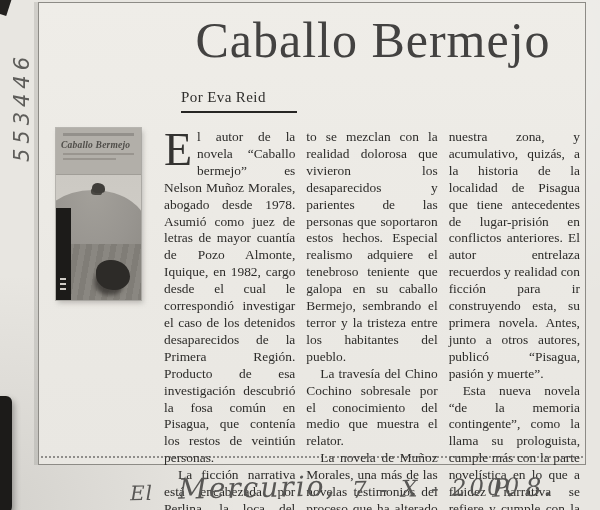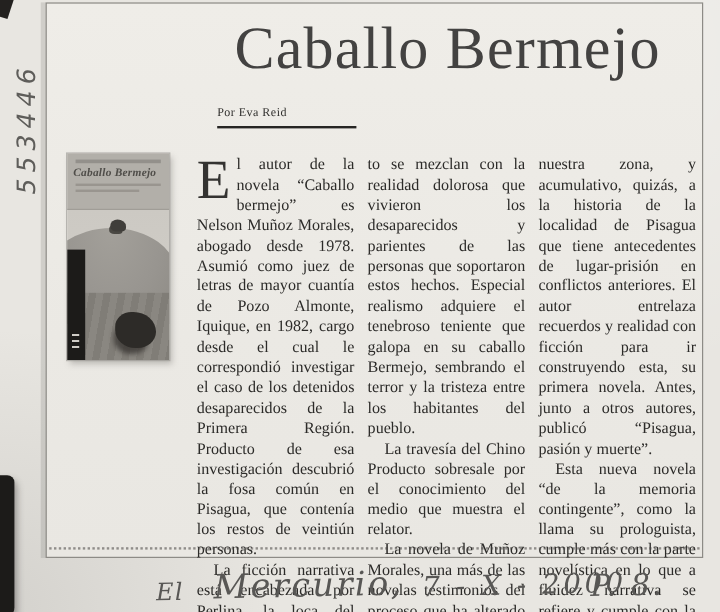--- a/index.html
+++ b/index.html
@@ -47,21 +47,21 @@
   
   .headline{
     position:absolute;left:130px;right:8px;top:8px;
     text-align:center;
     font-family:"Liberation Serif", serif;
     font-size:50px;font-weight:400;color:#434241;
     letter-spacing:1px;white-space:nowrap;
   }
   .byline{
     position:absolute;left:142px;top:86px;width:116px;
-    font-size:10px;color:#2f2e2c;letter-spacing:.4px;
+    font-size:15px;color:#2f2e2c;letter-spacing:.4px;
     border-bottom:2px solid #262523;padding-bottom:5px;
   }
   
   .book-cover{
     position:absolute;left:17px;top:125px;width:85px;height:172px;
     background:linear-gradient(180deg,#c9c6c0 0%,#cfccc6 55%,#c3c0ba 100%);
     box-shadow:0 0 0 1px rgba(150,148,143,.6), 2px 3px 5px rgba(100,98,94,.35);
     overflow:hidden;
   }
   .cover-band{
@@ -162,21 +162,21 @@
       </div>
     </div>
 
     <div class="columns">
       <div class="col">
         <p><span class="dropcap">E</span><span>l autor de la novela “Caballo bermejo” es Nelson Muñoz Morales, abogado desde 1978. Asumió como juez de letras de mayor cuantía de Pozo Almonte, Iquique, en 1982, cargo desde el cual le correspondió investigar el caso de los detenidos desaparecidos de la Primera Región. Producto de esa investigación descubrió la fosa común en Pisagua, que contenía los restos de veintiún personas.</span></p>
         <p class="indent">La ficción narrativa está encabezada por Perlina, la loca del pueblo, personaje bastante logrado desde el punto de vista novelístico. Los horrores que va entregando el rela-</p>
       </div>
       <div class="col">
         <p>to se mezclan con la realidad dolorosa que vivieron los desaparecidos y parientes de las personas que soportaron estos hechos. Especial realismo adquiere el tenebroso teniente que galopa en su caballo Bermejo, sembrando el terror y la tristeza entre los habitantes del pueblo.</p>
-        <p class="indent">La travesía del Chino Producto sobresale por el conocimiento del medio que muestra el relator.</p>
+        <p class="indent">La travesía del Chino Cochino sobresale por el conocimiento del medio que muestra el relator.</p>
         <p class="indent">La novela de Muñoz Morales, una más de las novelas testimonios del proceso que ha alterado la estructura de nuestra sociedad, tiene, para los nortinos, la alternativa histórica de tratarse de un episodio ocurrido en</p>
       </div>
       <div class="col">
         <p>nuestra zona, y acumulativo, quizás, a la historia de la localidad de Pisagua que tiene antecedentes de lugar-prisión en conflictos anteriores. El autor entrelaza recuerdos y realidad con ficción para ir construyendo esta, su primera novela. Antes, junto a otros autores, publicó “Pisagua, pasión y muerte”.</p>
         <p class="indent">Esta nueva novela “de la memoria contingente”, como la llama su prologuista, cumple más con la parte novelística en lo que a fluidez narrativa se refiere y cumple con la parte testimonial al rescatar la palabra de gentes sencillas y comunes, que tanto tuvieron que ver en estos episodios.</p>
       </div>
     </div>
 
     <div class="dotted-row"></div>
   </div>

